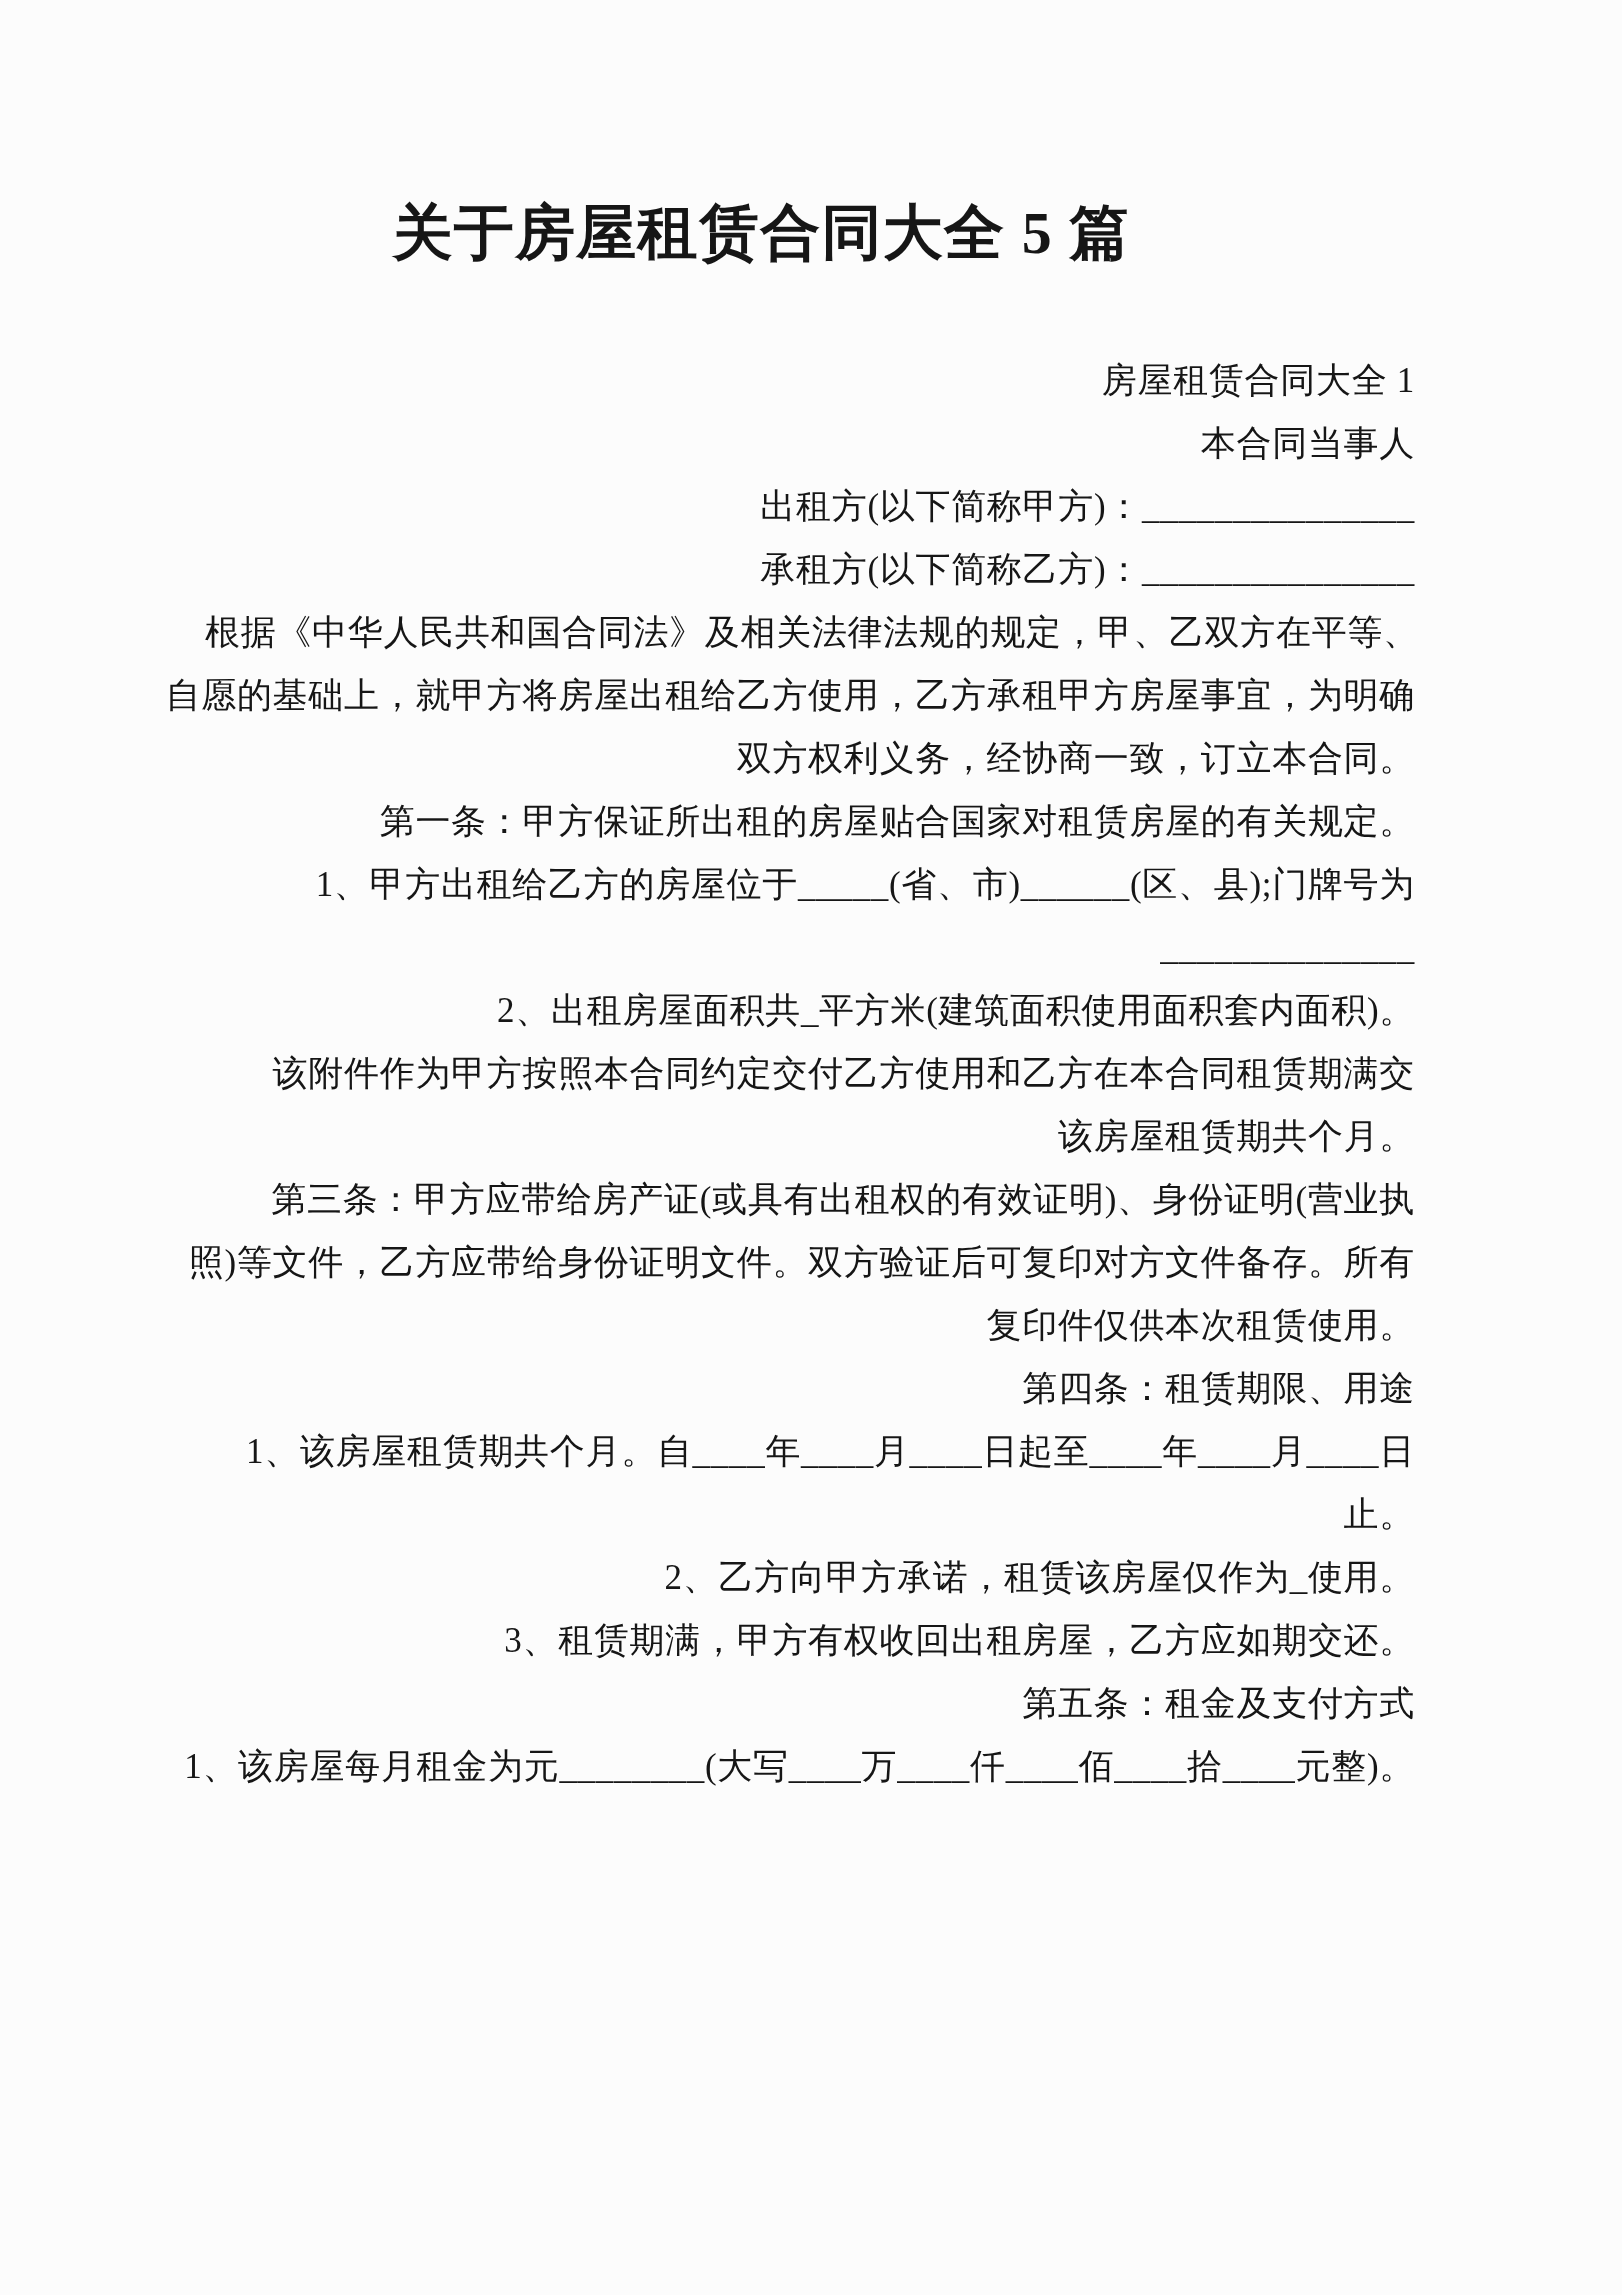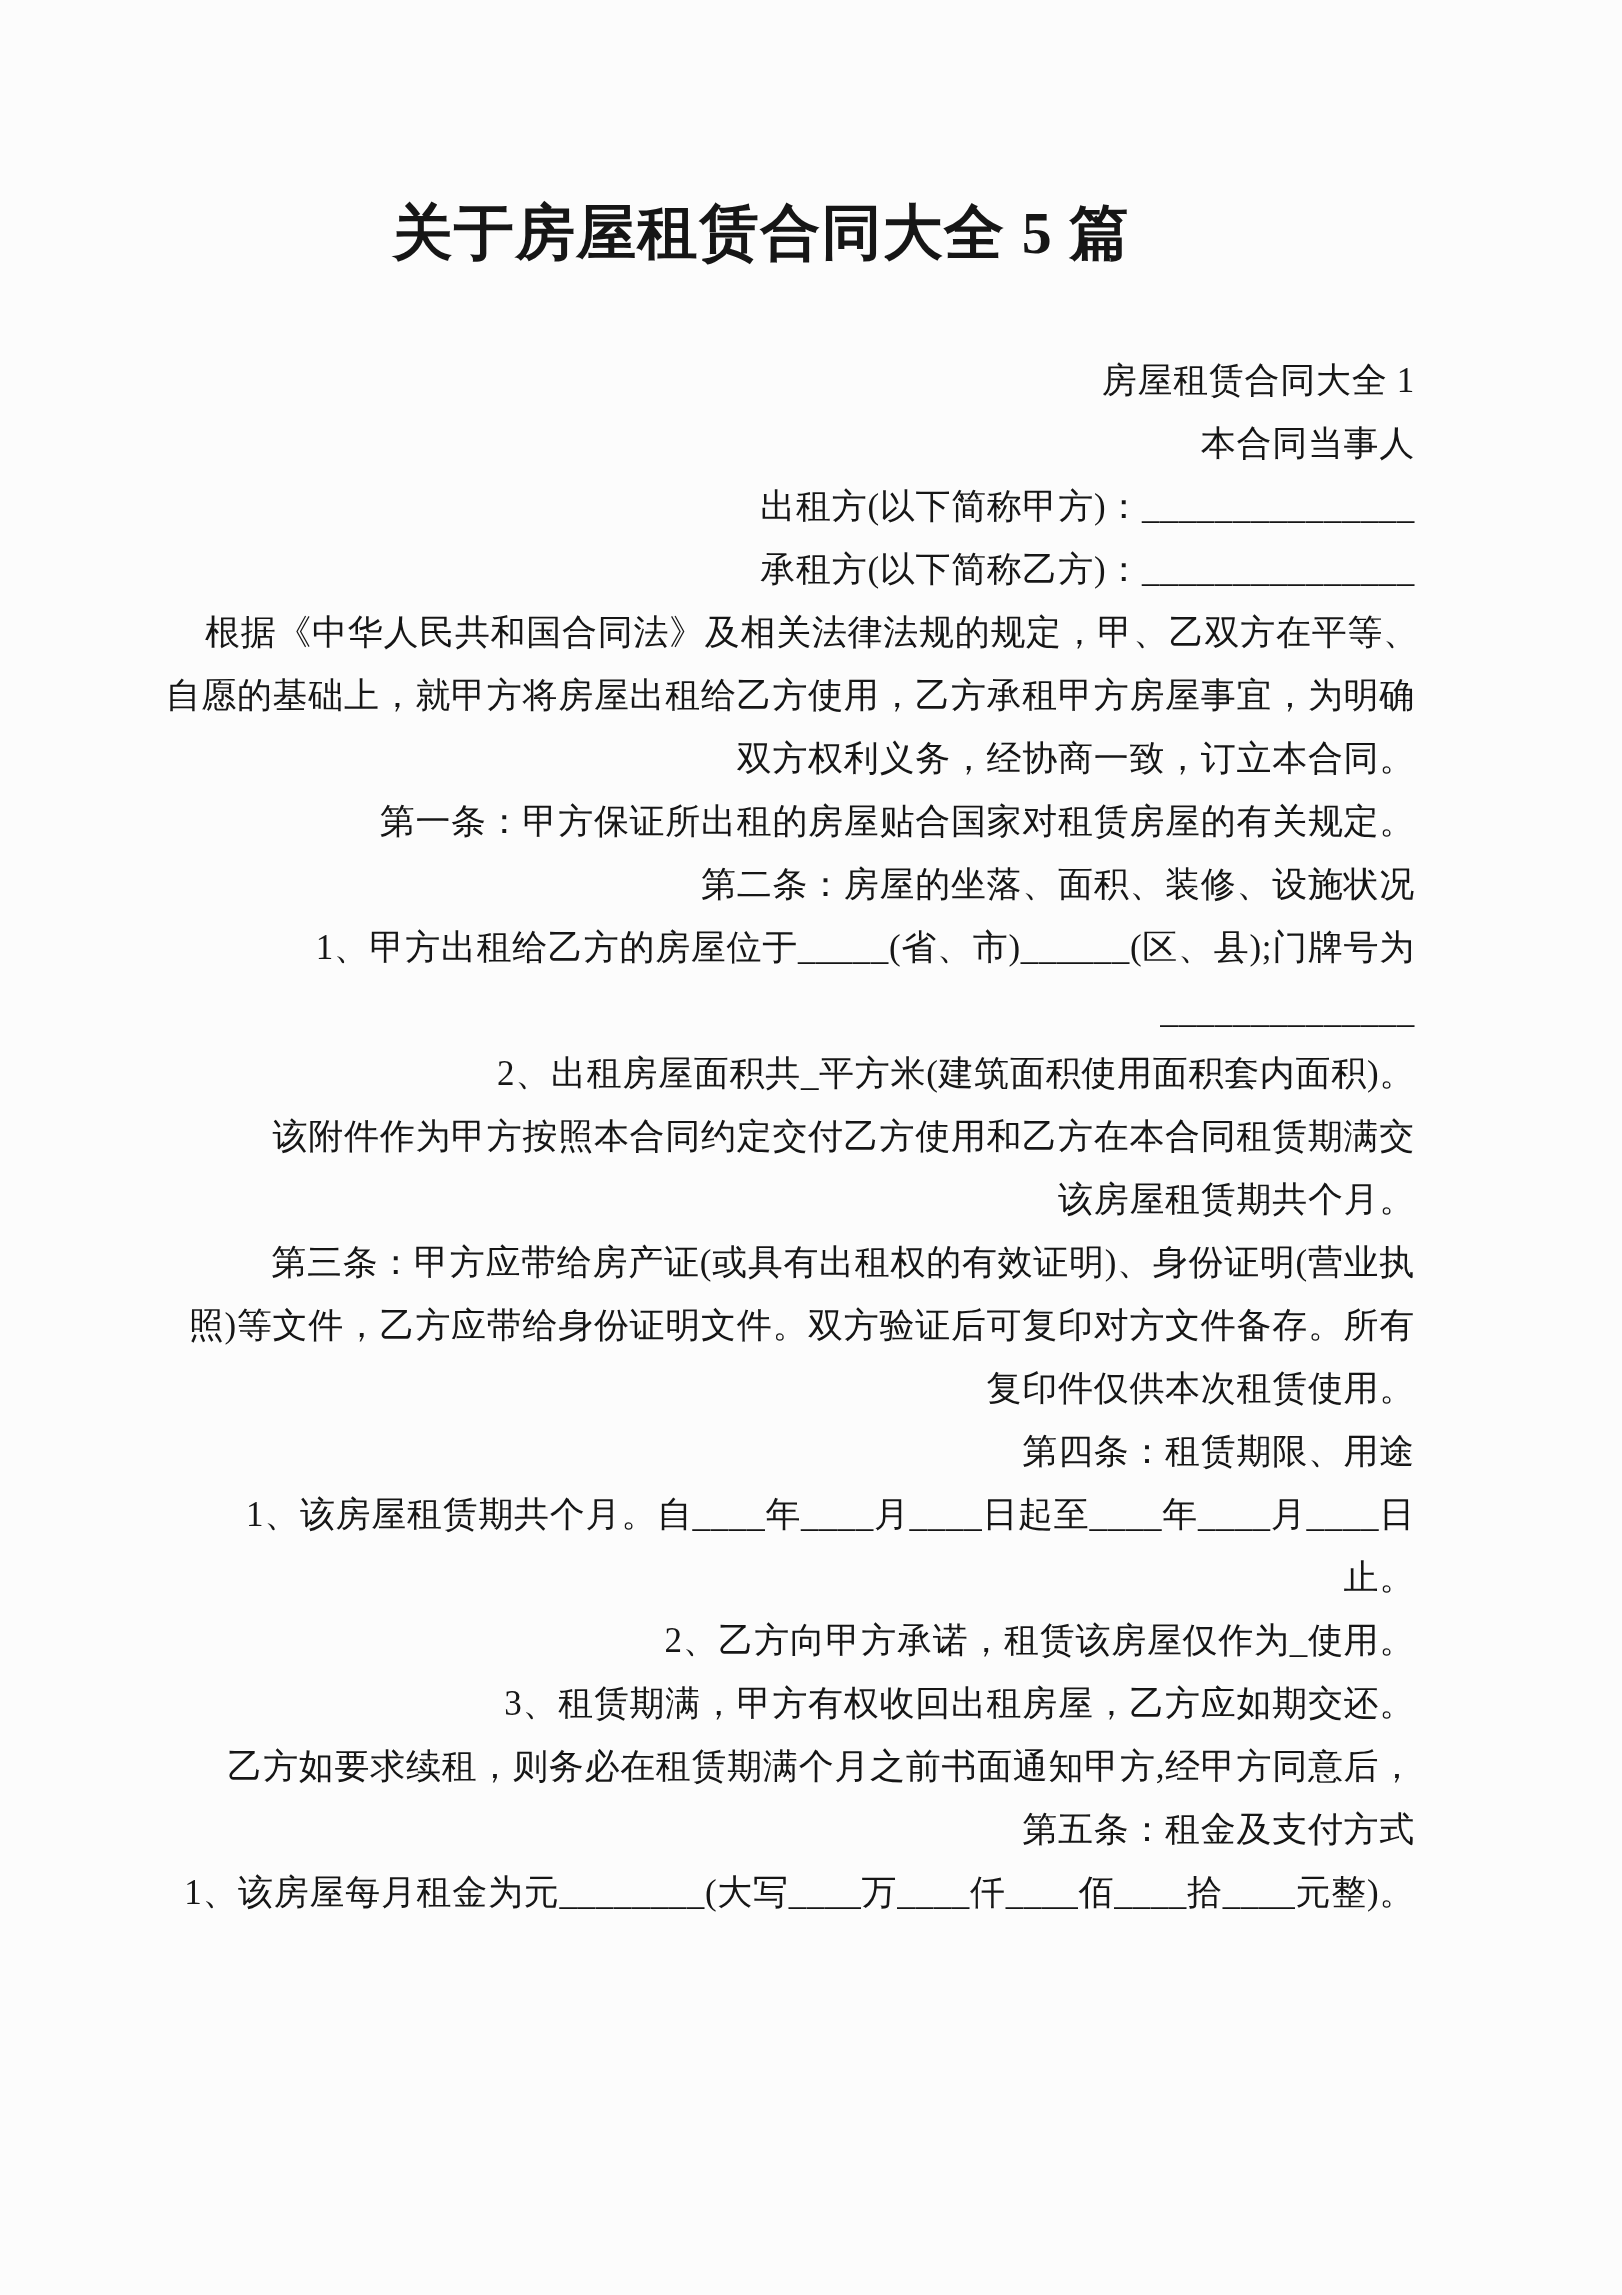--- a/index.html
+++ b/index.html
@@ -51,32 +51,30 @@
   <h1 class="title">关于房屋租赁合同大全 5 篇</h1>
   <div class="doc-body">
     <div class="line indent">房屋租赁合同大全 1</div>
     <div class="line indent">本合同当事人</div>
     <div class="line indent">出租方(以下简称甲方)：_______________</div>
     <div class="line indent">承租方(以下简称乙方)：_______________</div>
     <div class="line indent">根据《中华人民共和国合同法》及相关法律法规的规定，甲、乙双方在平等、</div>
     <div class="line">自愿的基础上，就甲方将房屋出租给乙方使用，乙方承租甲方房屋事宜，为明确</div>
     <div class="line">双方权利义务，经协商一致，订立本合同。</div>
     <div class="line indent">第一条：甲方保证所出租的房屋贴合国家对租赁房屋的有关规定。</div>
-    <div class="line indent">第二条：房屋的坐落、面积、装修、设施状况</div>
     <div class="line indent">1、甲方出租给乙方的房屋位于_____(省、市)______(区、县);门牌号为</div>
     <div class="line">______________</div>
     <div class="line indent">2、出租房屋面积共_平方米(建筑面积使用面积套内面积)。</div>
     <div class="line indent">该附件作为甲方按照本合同约定交付乙方使用和乙方在本合同租赁期满交</div>
     <div class="line">该房屋租赁期共个月。</div>
     <div class="line indent">第三条：甲方应带给房产证(或具有出租权的有效证明)、身份证明(营业执</div>
     <div class="line">照)等文件，乙方应带给身份证明文件。双方验证后可复印对方文件备存。所有</div>
     <div class="line">复印件仅供本次租赁使用。</div>
     <div class="line indent">第四条：租赁期限、用途</div>
     <div class="line indent">1、该房屋租赁期共个月。自____年____月____日起至____年____月____日</div>
     <div class="line">止。</div>
     <div class="line indent">2、乙方向甲方承诺，租赁该房屋仅作为_使用。</div>
     <div class="line indent">3、租赁期满，甲方有权收回出租房屋，乙方应如期交还。</div>
-    <div class="line">乙方如要求续租，则务必在租赁期满个月之前书面通知甲方,经甲方同意后，</div>
     <div class="line indent">第五条：租金及支付方式</div>
     <div class="line indent-1">1、该房屋每月租金为元________(大写____万____仟____佰____拾____元整)。</div>
   </div>
 </div>
 
 
 </body></html>

